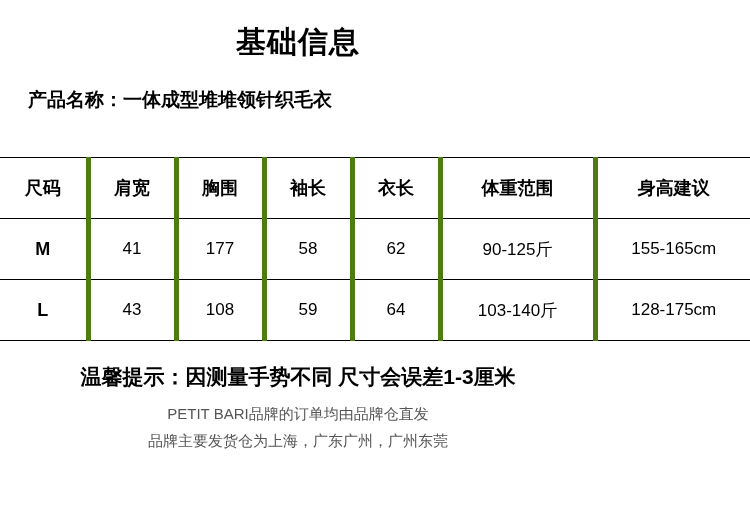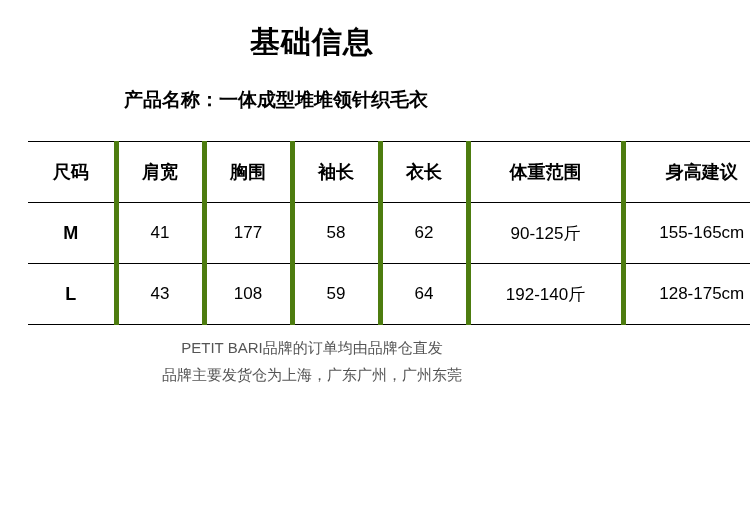--- a/index.html
+++ b/index.html
@@ -12,33 +12,31 @@
     background: #ffffff;
     font-family: "Liberation Sans", "DejaVu Sans", sans-serif;
     color: #000000;
     overflow: hidden;
   }
   .page {
     position: relative;
     width: 596px;
     height: 531px;
     box-sizing: border-box;
-    padding-left: 28px;
   }
   .title {
     text-align: center;
     font-size: 30px;
     font-weight: bold;
     letter-spacing: 1px;
     padding-top: 22px;
     padding-bottom: 18px;
   }
   .info-block {
     padding: 6px 28px 10px 28px;
-    text-align: center;
   }
   .info-row {
     display: flex;
     align-items: baseline;
     margin-bottom: 12px;
   }
   .info-cell {
     font-size: 19px;
     font-weight: bold;
     white-space: nowrap;
@@ -52,21 +50,21 @@
   .info-label {
     font-weight: bold;
   }
   .info-value {
     font-weight: bold;
   }
   table.size-table {
     width: 750px;
     border-collapse: collapse;
     table-layout: fixed;
-    margin-top: 6px;
+    margin-top: 22px;
   }
   table.size-table th,
   table.size-table td {
     border: 1px solid #000000;
     border-left: none;
     border-right: none;
     text-align: center;
     font-size: 17px;
     height: 58px;
     vertical-align: middle;
@@ -153,23 +151,24 @@
         <td>62</td>
         <td>90-125斤</td>
         <td>155-165cm</td>
       </tr>
       <tr>
         <td>L</td>
         <td>43</td>
         <td>108</td>
         <td>59</td>
         <td>64</td>
-        <td>192-140斤</td>
+        <td>103-140斤</td>
         <td>128-175cm</td>
       </tr>
     </tbody>
   </table>
 
+  <div class="tip">温馨提示：因测量手势不同 尺寸会误差1-3厘米</div>
 
   <div class="note">PETIT BARI品牌的订单均由品牌仓直发</div>
   <div class="note">品牌主要发货仓为上海，广东广州，广州东莞</div>
 
 </div>
 
 </body></html>

